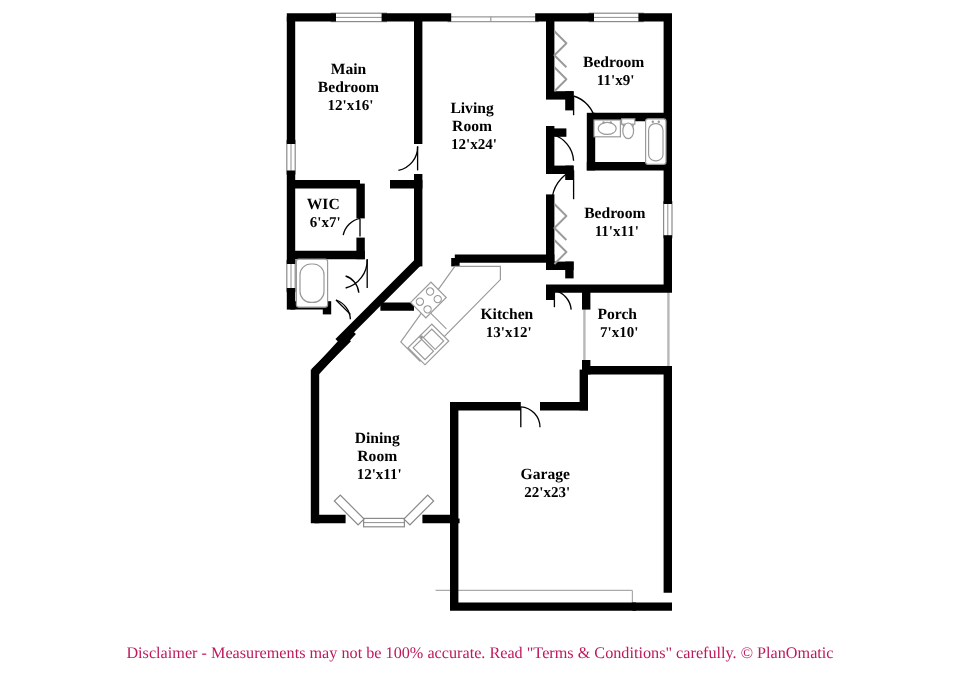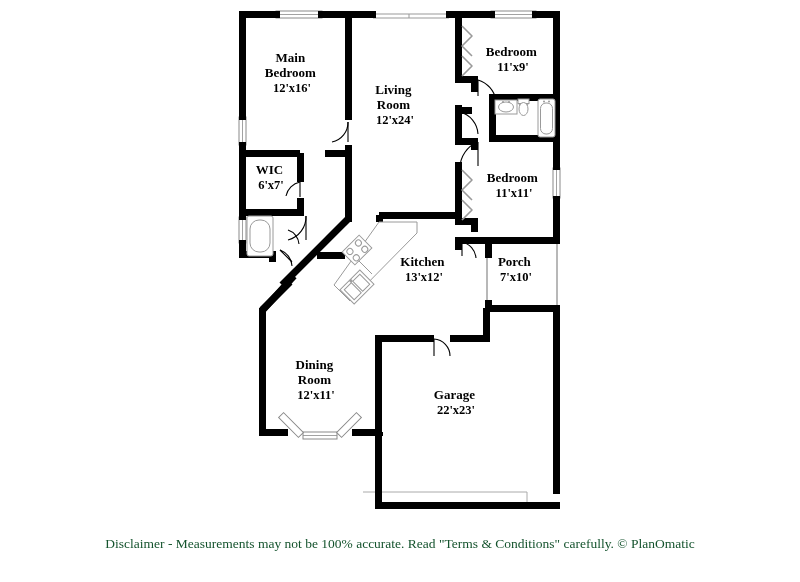--- a/index.html
+++ b/index.html
@@ -39,21 +39,21 @@
     font-size: 12.5px;
   }
   #disclaimer {
     position: absolute;
     left: 0;
     top: 536px;
     width: 800px;
     text-align: center;
     font-family: "Liberation Serif", serif;
     font-size: 13.5px;
-    color: #14532d;
+    color: #be185d;
     white-space: nowrap;
   }
 </style>
 </head>
 <body>
 
 <div id="plan-wrap">
 <svg id="floorplan" viewBox="0 0 800 582" xmlns="http://www.w3.org/2000/svg">
 
   <rect x="0" y="0" width="800" height="582" fill="#ffffff"></rect>

